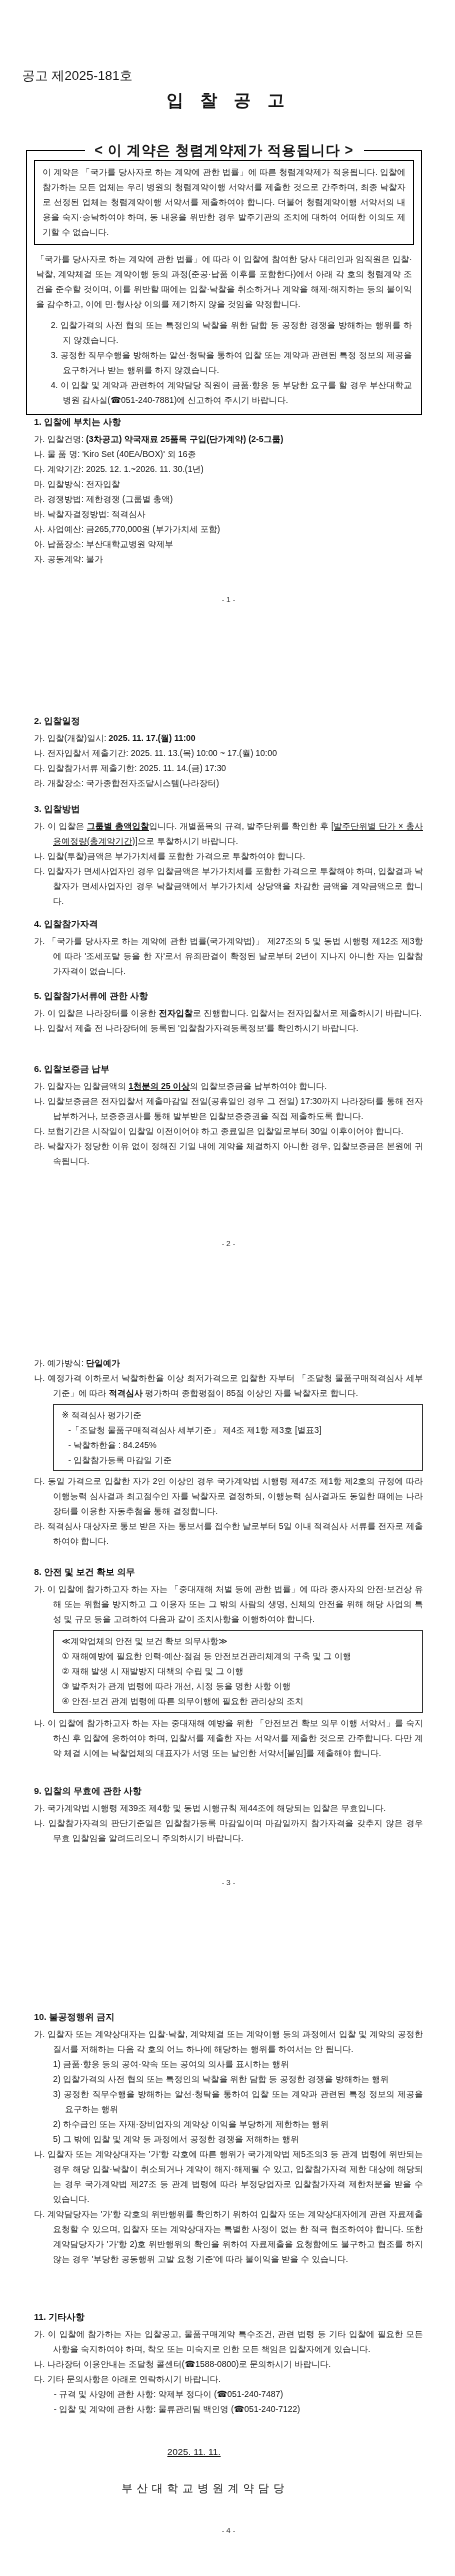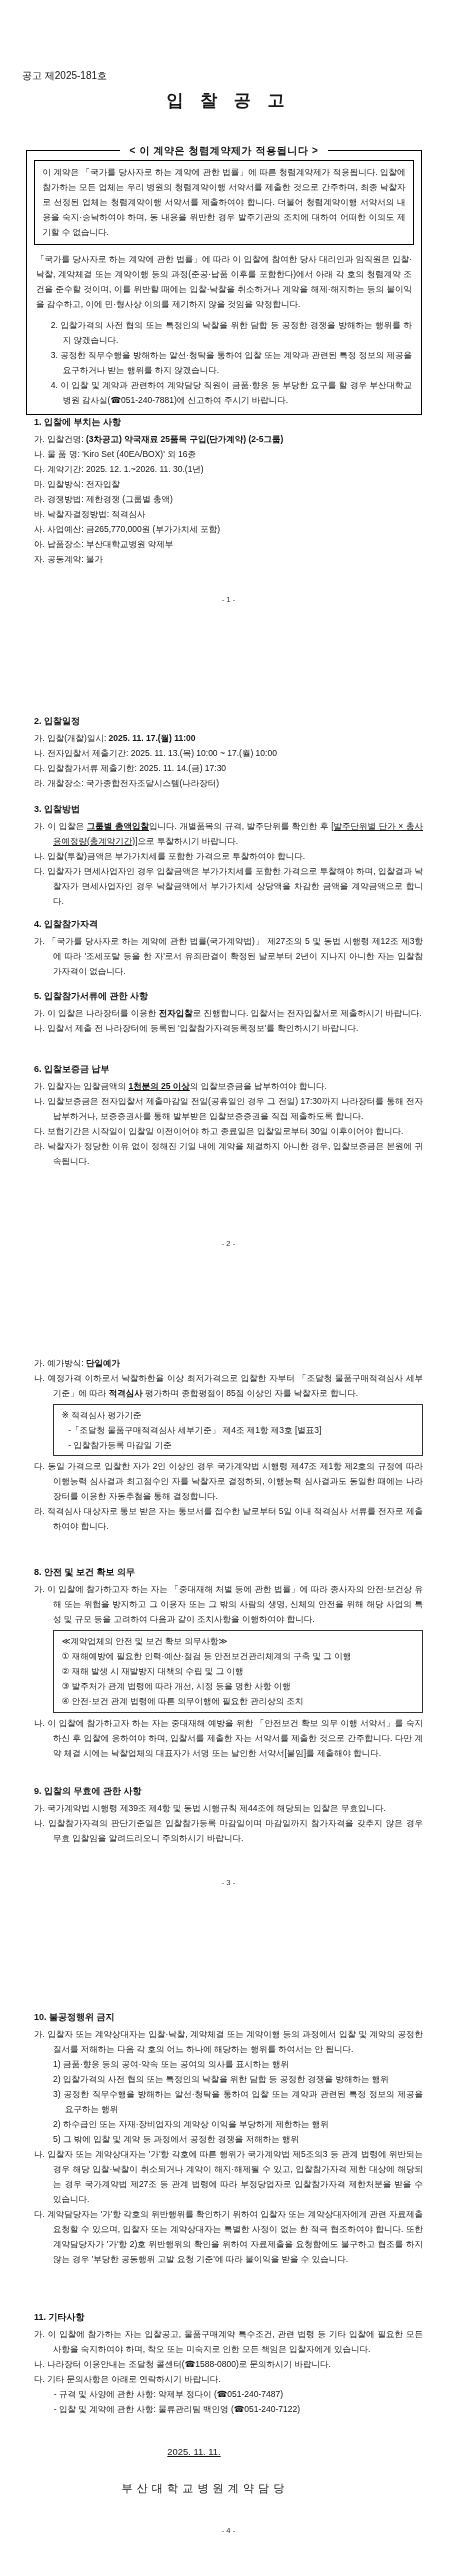--- a/index.html
+++ b/index.html
@@ -2,28 +2,28 @@
 <html lang="ko" style="font-size:8.8px"><head>
 <meta charset="utf-8">
 <style>
   html,body{margin:0;padding:0;background:#fff;}
   .page{
     position:relative;width:455px;height:2576px;background:#ffffff;
     font-family:"Liberation Sans","DejaVu Sans",sans-serif;
     font-size:8.5px;line-height:15px;color:#161616;overflow:hidden;
   }
   .abs{position:absolute;left:34px;width:389px;}
-  .notice-no{position:absolute;left:22px;top:68px;font-size:10px;}
+  .notice-no{position:absolute;left:22px;top:68px;font-size:13px;}
   .doc-title{position:absolute;left:34px;top:90px;width:389px;text-align:center;
     font-size:17px;font-weight:bold;letter-spacing:0.35em;line-height:22px;}
   
   .intbox{position:absolute;left:26px;top:150px;width:396px;box-sizing:border-box;
     border:0.8px solid #000;padding:9.4px 7.2px 6.6px 7.2px;}
   .intbox-legend{position:absolute;top:-7.7px;left:0;right:0;text-align:center;line-height:15px;}
-  .intbox-legend span{background:#fff;padding:0 10px;font-weight:bold;font-size:10px;letter-spacing:0.6px;}
+  .intbox-legend span{background:#fff;padding:0 10px;font-weight:bold;font-size:14px;letter-spacing:0.6px;}
   .innerbox{border:1.1px solid #000;padding:3.9px 7.2px;text-align:justify;margin-bottom:7.2px;}
   .pledge{margin:0 1.7px 5.5px 1.7px;text-align:justify;}
   .int-item{margin:0 1.7px 0 16.5px;padding-left:12px;text-indent:-12px;text-align:justify;}
   .sec-title{font-weight:bold;font-size:9px;margin-bottom:1.7px;}
   .item{padding-left:19px;text-indent:-19px;text-align:justify;}
   .sub{padding-left:31px;text-indent:-12px;text-align:justify;}
   .dash{padding-left:27.5px;text-indent:-7.7px;}
   .refbox{margin:2.8px 0 2.8px 19px;border:0.6px solid #333;padding:2.8px 7.7px;}
   .refbox .rline{padding-left:6.6px;text-indent:0;}
   .safebox{margin:3.3px 0 3.3px 19px;border:0.6px solid #333;padding:2.8px 7.7px;}
@@ -108,20 +108,21 @@
 
 
   <div class="pm" style="top:1236px">- 2 -</div>
 
   <div class="abs" style="top:1356px">
     <div class="item"><span>가. 예가방식: </span><b>단일예가</b></div>
     <div class="item"><span>나. 예정가격 이하로서 낙찰하한율 이상 최저가격으로 입찰한 자부터 「조달청 물품구매적격심사 세부기준」에 따라 </span><b>적격심사</b><span> 평가하며 종합평점이 85점 이상인 자를 낙찰자로 합니다.</span></div>
     <div class="refbox">
       <div>※ 적격심사 평가기준</div>
       <div class="rline">-「조달청 물품구매적격심사 세부기준」 제4조 제1항 제3호 [별표3]</div>
+      <div class="rline">- 낙찰하한율 : 84.245%</div>
       <div class="rline">- 입찰참가등록 마감일 기준</div>
     </div>
     <div class="item"><span>다. 동일 가격으로 입찰한 자가 2인 이상인 경우 국가계약법 시행령 제47조 제1항 제2호의 규정에 따라 이행능력 심사결과 최고점수인 자를 낙찰자로 결정하되, 이행능력 심사결과도 동일한 때에는 나라장터를 이용한 자동추첨을 통해 결정합니다.</span></div>
     <div class="item"><span>라. 적격심사 대상자로 통보 받은 자는 통보서를 접수한 날로부터 5일 이내 적격심사 서류를 전자로 제출하여야 합니다.</span></div>
   </div>
 
   <div class="abs" style="top:1565px">
     <div class="sec-title">8. 안전 및 보건 확보 의무</div>
     <div class="item"><span>가. 이 입찰에 참가하고자 하는 자는 「중대재해 처벌 등에 관한 법률」에 따라 종사자의 안전·보건상 유해 또는 위험을 방지하고 그 이용자 또는 그 밖의 사람의 생명, 신체의 안전을 위해 해당 사업의 특성 및 규모 등을 고려하여 다음과 같이 조치사항을 이행하여야 합니다.</span></div>
     <div class="safebox">

